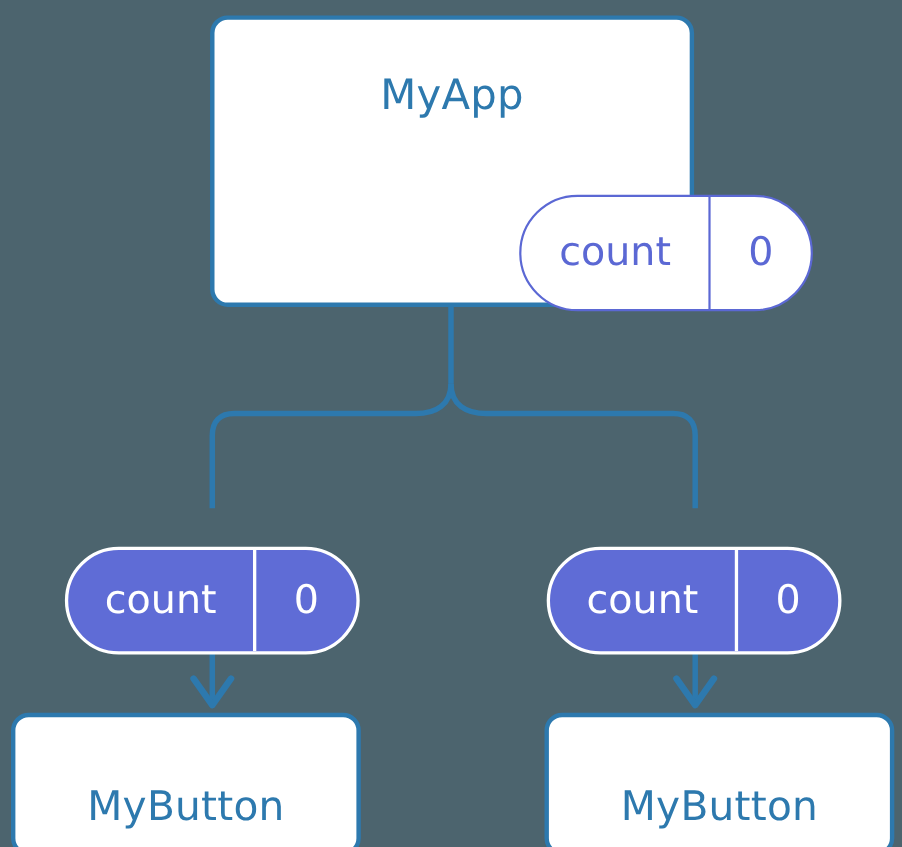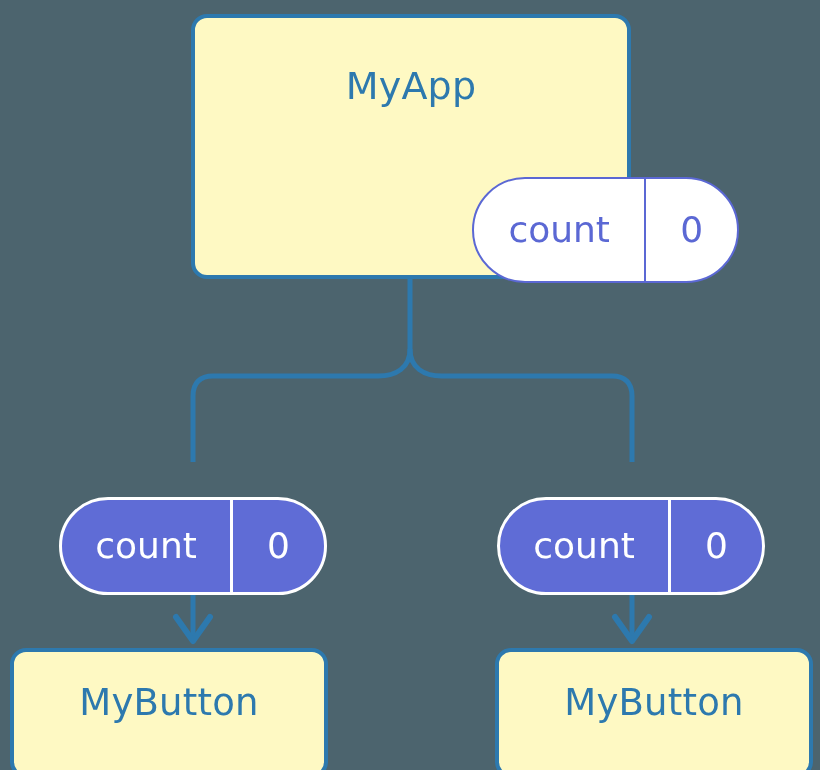--- a/index.html
+++ b/index.html
@@ -25,21 +25,21 @@
     left: 0;
     top: 0;
     width: 820px;
     height: 770px;
     pointer-events: none;
   }
 
   
   .comp-box {
     position: absolute;
-    background: #fef9c3;
+    background: #ffffff;
     border: 4px solid #2d79ae;
     border-radius: 16px;
     box-sizing: border-box;
   }
   .comp-title {
     color: #2d79ae;
     font-size: 38px;
     line-height: 1;
     text-align: center;
     letter-spacing: 0.2px;
@@ -55,21 +55,21 @@
   }
   #root-box .comp-title {
     margin-top: 49px;
   }
 
   
   .leaf-box {
     height: 130px;
   }
   .leaf-box .comp-title {
-    margin-top: 32px;
+    margin-top: 62px;
     font-size: 37px;
   }
   #leaf-box-left {
     left: 10px;
     top: 648px;
     width: 318px;
   }
   #leaf-box-right {
     left: 495px;
     top: 648px;

